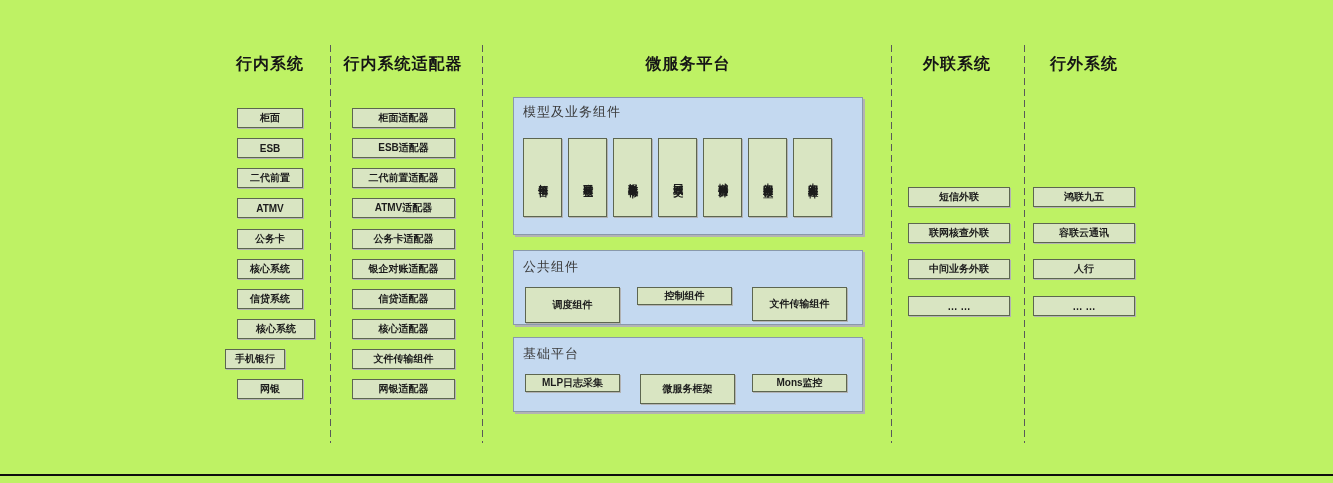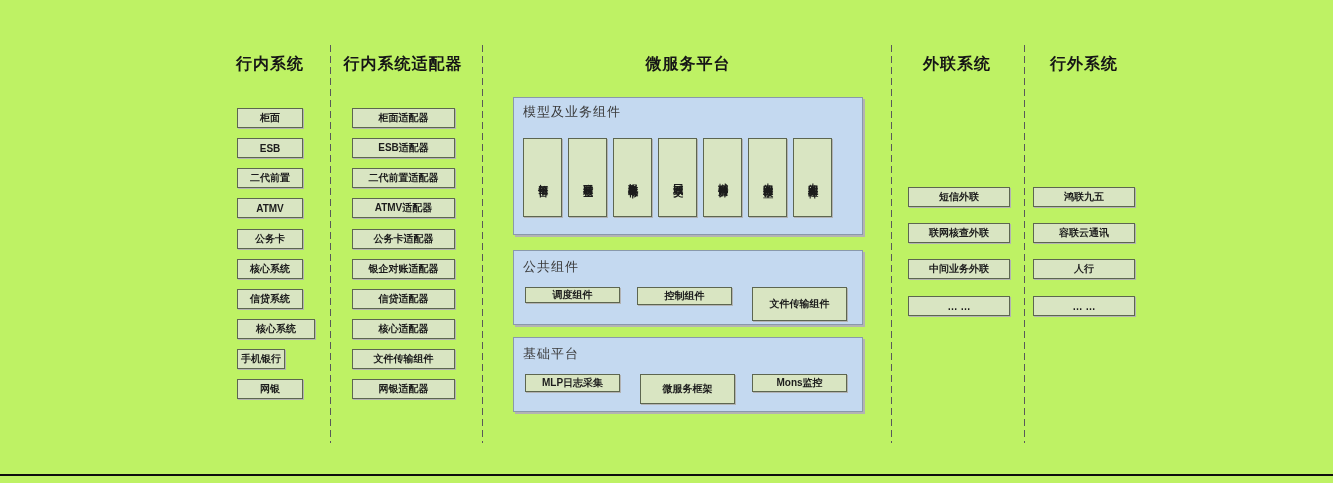--- a/index.html
+++ b/index.html
@@ -92,21 +92,21 @@
   <div class="col-title" style="left:1019px">行外系统</div>
 
   <div class="gbox" style="left:237px;top:108px;width:66px">柜面</div>
   <div class="gbox" style="left:237px;top:138px;width:66px">ESB</div>
   <div class="gbox" style="left:237px;top:168px;width:66px">二代前置</div>
   <div class="gbox" style="left:237px;top:198px;width:66px">ATMV</div>
   <div class="gbox" style="left:237px;top:229px;width:66px">公务卡</div>
   <div class="gbox" style="left:237px;top:259px;width:66px">核心系统</div>
   <div class="gbox" style="left:237px;top:289px;width:66px">信贷系统</div>
   <div class="gbox" style="left:237px;top:319px;width:78px">核心系统</div>
-  <div class="gbox" style="left:237px;top:349px;width:48px">手机银行</div>
+  <div class="gbox" style="left:225px;top:349px;width:60px">手机银行</div>
   <div class="gbox" style="left:237px;top:379px;width:66px">网银</div>
 
   <div class="gbox" style="left:352px;top:108px;width:103px">柜面适配器</div>
   <div class="gbox" style="left:352px;top:138px;width:103px">ESB适配器</div>
   <div class="gbox" style="left:352px;top:168px;width:103px">二代前置适配器</div>
   <div class="gbox" style="left:352px;top:198px;width:103px">ATMV适配器</div>
   <div class="gbox" style="left:352px;top:229px;width:103px">公务卡适配器</div>
   <div class="gbox" style="left:352px;top:259px;width:103px">银企对账适配器</div>
   <div class="gbox" style="left:352px;top:289px;width:103px">信贷适配器</div>
   <div class="gbox" style="left:352px;top:319px;width:103px">核心适配器</div>
@@ -132,21 +132,21 @@
     </div>
   <div class="gbox vbox" style="left:748px;top:138px">
       <span class="vtext">中间业务模型</span>
     </div>
   <div class="gbox vbox" style="left:793px;top:138px">
       <span class="vtext">中间业务组件</span>
     </div>
 
   <div class="panel" style="top:250px;height:75px"></div>
   <div class="panel-label" style="top:258px">公共组件</div>
-  <div class="gbox" style="left:525px;top:287px;width:95px;height:16px">调度组件</div>
+  <div class="gbox" style="left:525px;top:287px;width:95px;height:36px">调度组件</div>
   <div class="gbox" style="left:637px;top:287px;width:95px;height:18px">控制组件</div>
   <div class="gbox" style="left:752px;top:287px;width:95px;height:34px">文件传输组件</div>
 
   <div class="panel" style="top:337px;height:75px"></div>
   <div class="panel-label" style="top:345px">基础平台</div>
   <div class="gbox" style="left:525px;top:374px;width:95px;height:18px">MLP日志采集</div>
   <div class="gbox" style="left:640px;top:374px;width:95px;height:30px">微服务框架</div>
   <div class="gbox" style="left:752px;top:374px;width:95px;height:18px">Mons监控</div>
 
   <div class="gbox" style="left:908px;top:187px;width:102px">短信外联</div>

